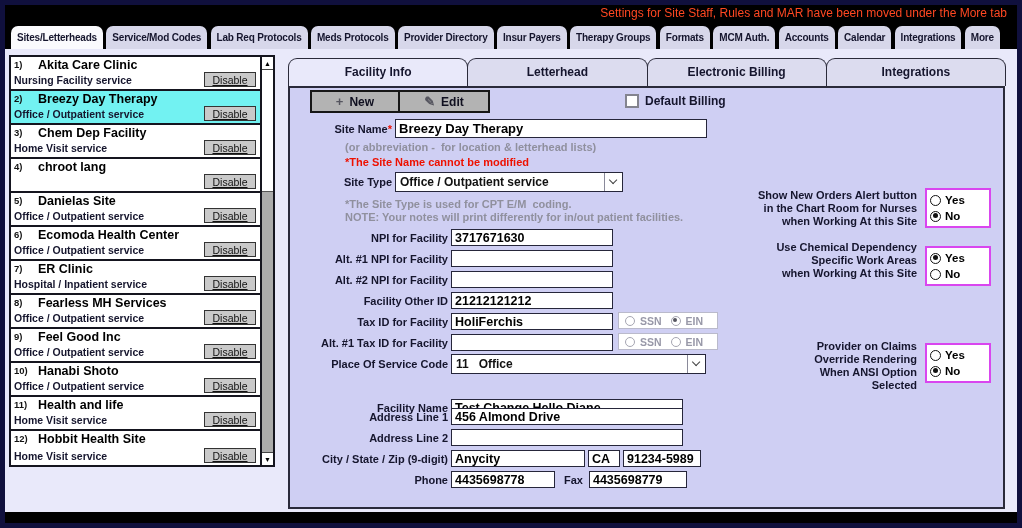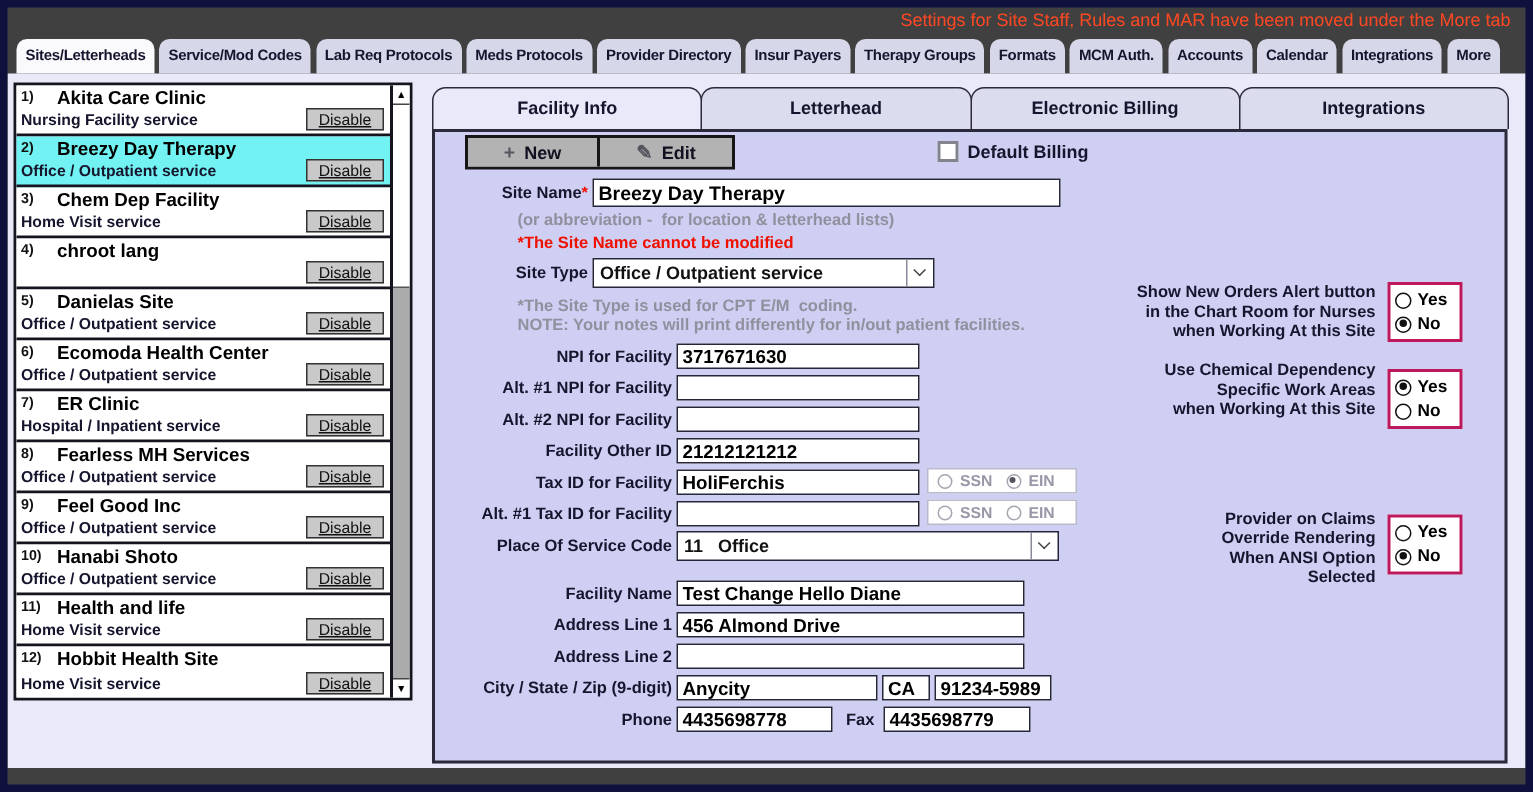--- a/index.html
+++ b/index.html
@@ -1,20 +1,20 @@
 <!DOCTYPE html>
 <html><head>
 <meta charset="utf-8">
 <style>
   * { margin:0; padding:0; box-sizing:border-box; }
   html,body { width:1022px; height:528px; }
   body { font-family:"Liberation Sans", sans-serif; color:#111; }
 
   .window { position:relative; width:1022px; height:528px;
-            border:5px solid #10103d; background:#404040; overflow:hidden; }
+            border:5px solid #10103d; background:#000000; overflow:hidden; }
 
   
   .banner { position:absolute; top:0; left:0; right:0; height:16px; }
   .banner span { position:absolute; right:10px; top:1px; font-size:12px; color:#ff4822; }
 
   
   .toptabs { position:absolute; top:16px; left:0; right:0; height:28px;
              display:flex; align-items:flex-end; justify-content:space-between; padding:0 17px 0 6px; }
   .ttab { height:23px; line-height:24px; padding:0 6px; background:#d7d7ea;
           border-radius:7px 7px 0 0; font-size:10px; font-weight:bold; color:#15152d;
@@ -98,22 +98,22 @@
               width:100px; height:17px; background:#fff; border:1px solid #babacb; padding:0 6px; }
   .rr { width:10px; height:10px; border-radius:50%; border:1.5px solid #a6a6b2; background:#fff;
         display:inline-block; position:relative; cursor:pointer; }
   .rr.sel::after { content:""; position:absolute; left:1.5px; top:1.5px; width:4px; height:4px;
                    border-radius:50%; background:#55555f; }
   .rlab { font-size:10.5px; font-weight:bold; color:#9898a8; margin-right:4px; }
 
   
   .optlabels { position:absolute; width:222px; text-align:right; font-size:11px;
                font-weight:bold; color:#15152d; line-height:13px; }
-  .optbox { position:absolute; left:635px; width:50px; background:#fff;
-            border:2px solid #be185d; padding:2px 3px; }
+  .optbox { position:absolute; left:635px; width:66px; background:#fff;
+            border:2px solid #d946ef; padding:2px 3px; }
   .optrow { display:flex; align-items:center; height:16px; gap:4px; cursor:pointer; }
   .radio { width:11px; height:11px; border-radius:50%; border:1.5px solid #111; background:#fff;
            display:inline-block; position:relative; flex:none; }
   .radio.sel::after { content:""; position:absolute; left:1.6px; top:1.6px; width:5px; height:5px;
                       border-radius:50%; background:#111; }
   .optval { font-size:11.5px; font-weight:bold; color:#000; }
 </style>
 </head>
 <body>
 
@@ -309,21 +309,21 @@
       <div class="frow fb" style="top:266px">
         <label class="flabel">Place Of Service Code</label>
         <div class="fselect" style="width:255px">
           <span class="selval">11   Office</span>
           <span class="selarrow">
               <i></i>
             </span>
         </div>
       </div>
 
-      <div class="frow fb" style="top:298px">
+      <div class="frow fb" style="top:310px">
         <label class="flabel">Facility Name</label>
         <input class="finput" style="width: 232px;" value="Test Change Hello Diane">
       </div>
       <div class="frow fb" style="top:319px">
         <label class="flabel">Address Line 1</label>
         <input class="finput" style="width: 232px;" value="456 Almond Drive">
       </div>
       <div class="frow fb" style="top:340px">
         <label class="flabel">Address Line 2</label>
         <input class="finput" style="width: 232px;" value="">

